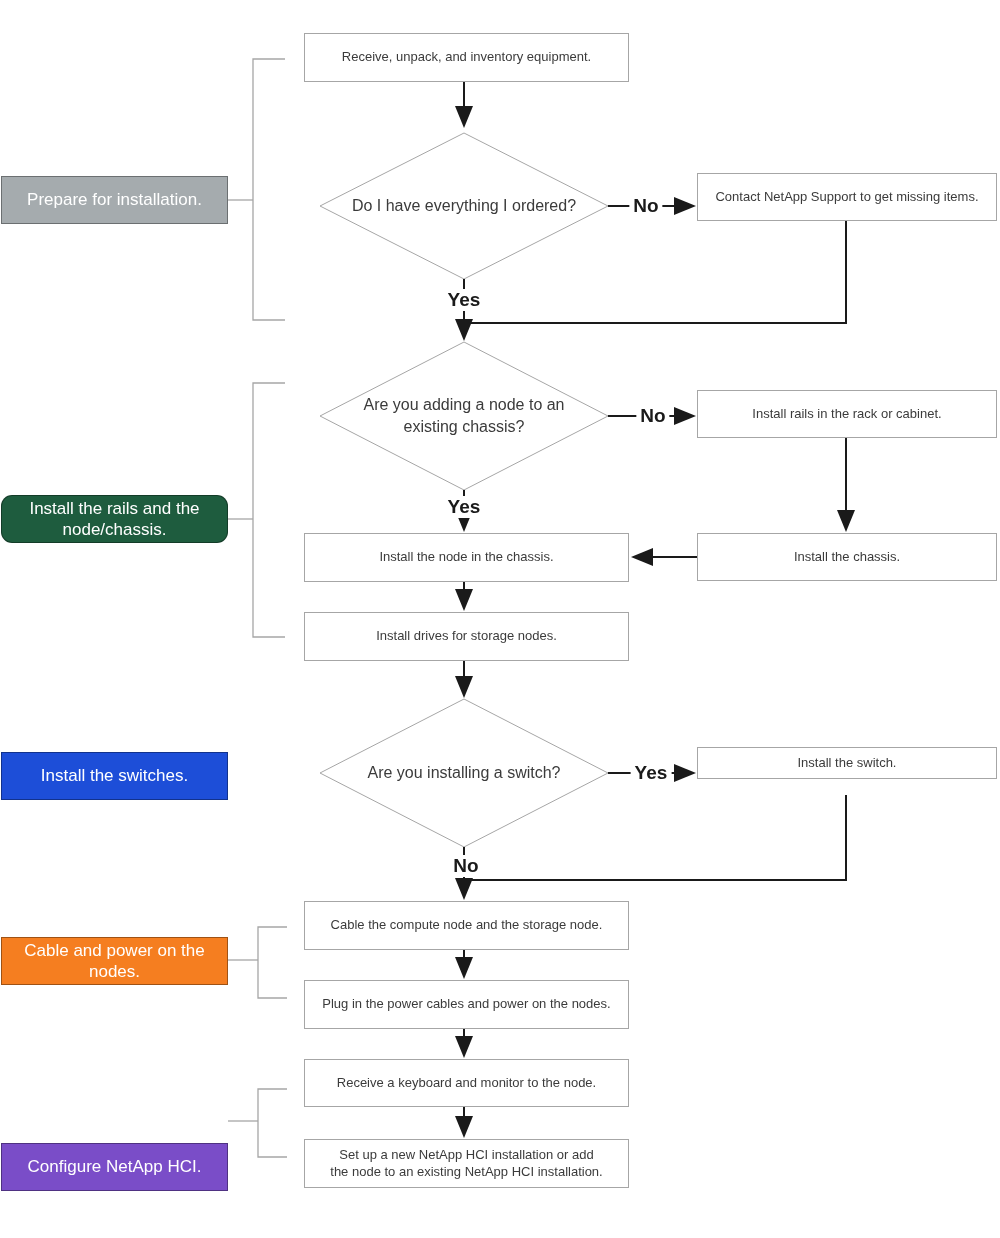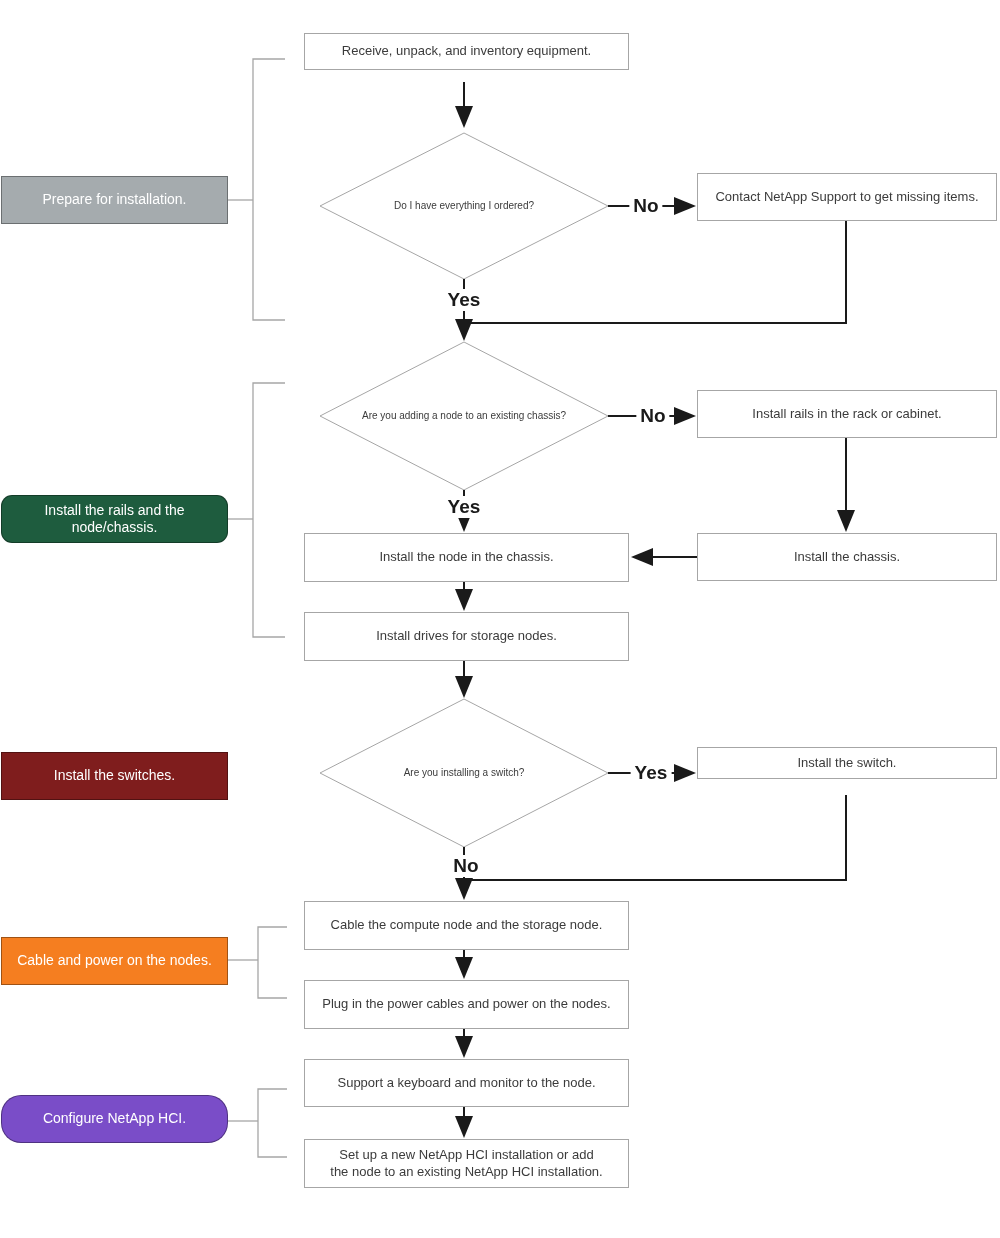--- a/index.html
+++ b/index.html
@@ -10,49 +10,49 @@
   svg.wires{position:absolute;left:0;top:0;}
   
   .node{
     position:absolute;box-sizing:border-box;background:#ffffff;
     border:1px solid #a6a6a6;display:flex;align-items:center;justify-content:center;
     text-align:center;font-size:13px;line-height:1.3;padding:2px 10px;z-index:2;
   }
   .sec{
     position:absolute;box-sizing:border-box;width:227px;height:48px;left:1px;
     display:flex;align-items:center;justify-content:center;text-align:center;
-    color:#ffffff;font-size:14px;line-height:1.25;padding:2px 14px;
+    color:#ffffff;font-size:17px;line-height:1.25;padding:2px 14px;
     border:1px solid rgba(0,0,0,0.35);z-index:2;
   }
   .dtext{
     position:absolute;display:flex;align-items:center;justify-content:center;
-    text-align:center;font-size:10px;line-height:1.35;z-index:2;
+    text-align:center;font-size:16px;line-height:1.35;z-index:2;
   }
   .elabel{
     position:absolute;transform:translate(-50%,-50%);background:#ffffff;
     padding:0 4px;font-size:19px;font-weight:700;color:#1a1a1a;z-index:3;
   }
   
-  .box-receive {left:304px;top:33px;  width:325px;height:37px;}
+  .box-receive {left:304px;top:33px;  width:325px;height:49px;}
   .box-contact {left:697px;top:173px; width:300px;height:48px;padding:2px 6px;}
   .box-rails   {left:697px;top:390px; width:300px;height:48px;}
   .box-chassis {left:697px;top:533px; width:300px;height:48px;}
   .box-node    {left:304px;top:533px; width:325px;height:49px;}
   .box-drives  {left:304px;top:612px; width:325px;height:49px;}
   .box-switch  {left:697px;top:747px; width:300px;height:32px;}
   .box-cable   {left:304px;top:901px; width:325px;height:49px;}
   .box-plug    {left:304px;top:980px; width:325px;height:49px;}
   .box-attach  {left:304px;top:1059px;width:325px;height:48px;}
   .box-setup   {left:304px;top:1139px;width:325px;height:49px;padding:2px 24px;}
 
   .sec-prepare {top:176px;background:#a5abae;}
   .sec-rails   {top:495px;background:#1e5c3e;}
   .sec-switch  {top:752px;background:#1261cb;}
   .sec-cable   {top:937px;background:#f57e20;}
-  .sec-config  {top:1095px;background:#7a4dc8;border-radius:20px;}
+  .sec-config  {top:1143px;background:#7a4dc8;}
 
   .d1{left:334px;top:186px;width:260px;height:40px;}
   .d2{left:344px;top:396px;width:240px;height:40px;}
   .d3{left:334px;top:753px;width:260px;height:40px;}
 
   .el-no1 {left:646px;top:206px;}
   .el-yes1{left:464px;top:300px;}
   .el-no2 {left:653px;top:416px;}
   .el-yes2{left:464px;top:507px;}
   .el-yes3{left:651px;top:773px;}
@@ -102,34 +102,34 @@
       <polyline points="846,795 846,880 466,880"></polyline>
       <line x1="464" y1="847" x2="464" y2="896" marker-end="url(#arrow)"></line>
       <line x1="464" y1="950" x2="464" y2="975" marker-end="url(#arrow)"></line>
       <line x1="464" y1="1029" x2="464" y2="1054" marker-end="url(#arrow)"></line>
       <line x1="464" y1="1107" x2="464" y2="1134" marker-end="url(#arrow)"></line>
     </g>
   </svg>
 
   <div class="sec sec-prepare" style="background: rgb(165, 171, 174);">Prepare for installation.</div>
   <div class="sec sec-rails" style="background: rgb(30, 92, 62); border-radius: 11px;">Install the rails and the node/chassis.</div>
-  <div class="sec sec-switch" style="background: #7f1d1d;">Install the switches.</div>
+  <div class="sec sec-switch" style="background: #1d4ed8;">Install the switches.</div>
   <div class="sec sec-cable" style="background: rgb(245, 126, 32);">Cable and power on the nodes.</div>
   <div class="sec sec-config" style="background: rgb(122, 77, 200);">Configure NetApp HCI.</div>
 
   <div class="node box-receive">Receive, unpack, and inventory equipment.</div>
   <div class="node box-contact">Contact NetApp Support to get missing items.</div>
   <div class="node box-rails">Install rails in the rack or cabinet.</div>
   <div class="node box-chassis">Install the chassis.</div>
   <div class="node box-node">Install the node in the chassis.</div>
   <div class="node box-drives">Install drives for storage nodes.</div>
   <div class="node box-switch">Install the switch.</div>
   <div class="node box-cable">Cable the compute node and the storage node.</div>
   <div class="node box-plug">Plug in the power cables and power on the nodes.</div>
-  <div class="node box-attach">Support a keyboard and monitor to the node.</div>
+  <div class="node box-attach">Receive a keyboard and monitor to the node.</div>
   <div class="node box-setup">Set up a new NetApp HCI installation or add the node to an existing NetApp HCI installation.</div>
 
   <div class="dtext d1">Do I have everything I ordered?</div>
   <div class="dtext d2">Are you adding a node to an existing chassis?</div>
   <div class="dtext d3">Are you installing a switch?</div>
 
   <span class="elabel el-no1">No</span>
   <span class="elabel el-yes1">Yes</span>
   <span class="elabel el-no2">No</span>
   <span class="elabel el-yes2">Yes</span>

